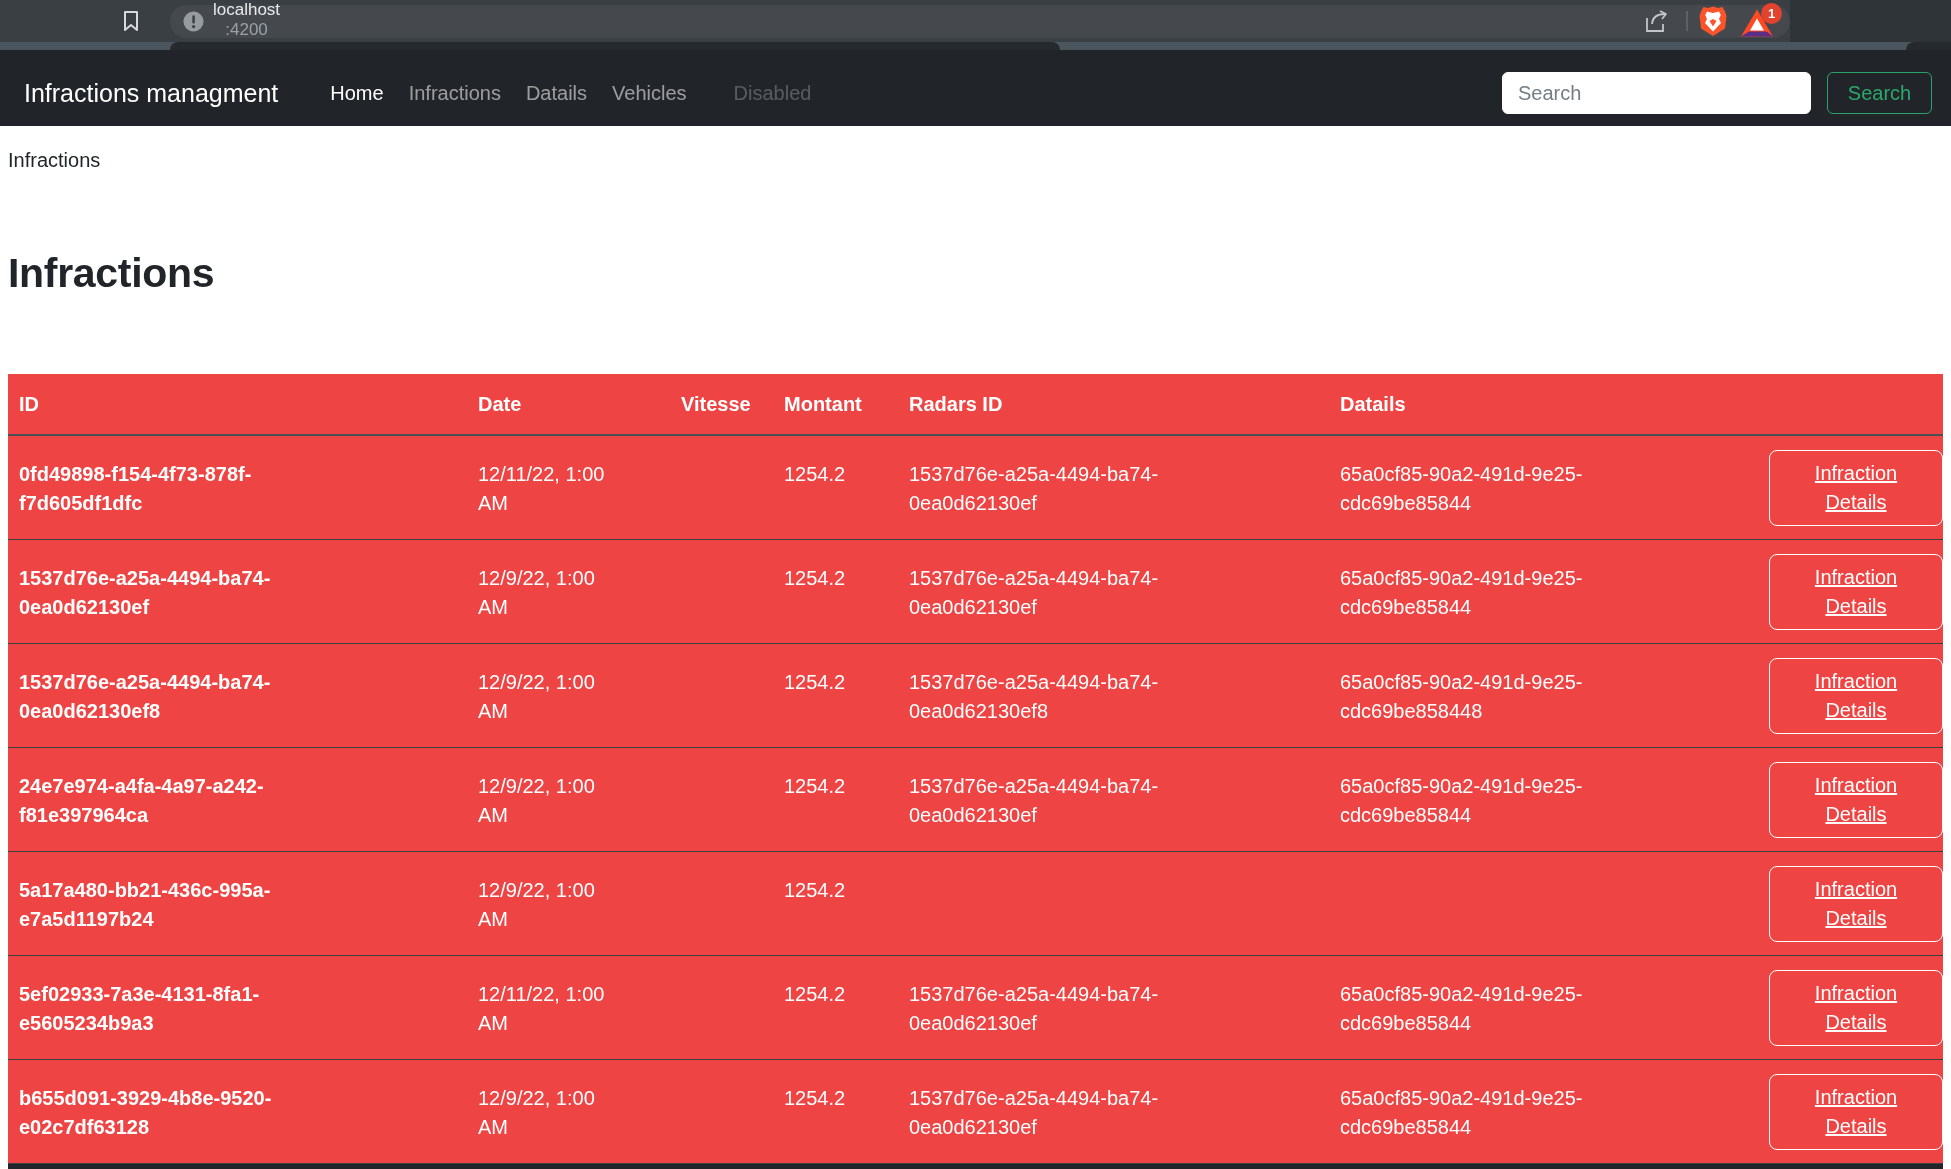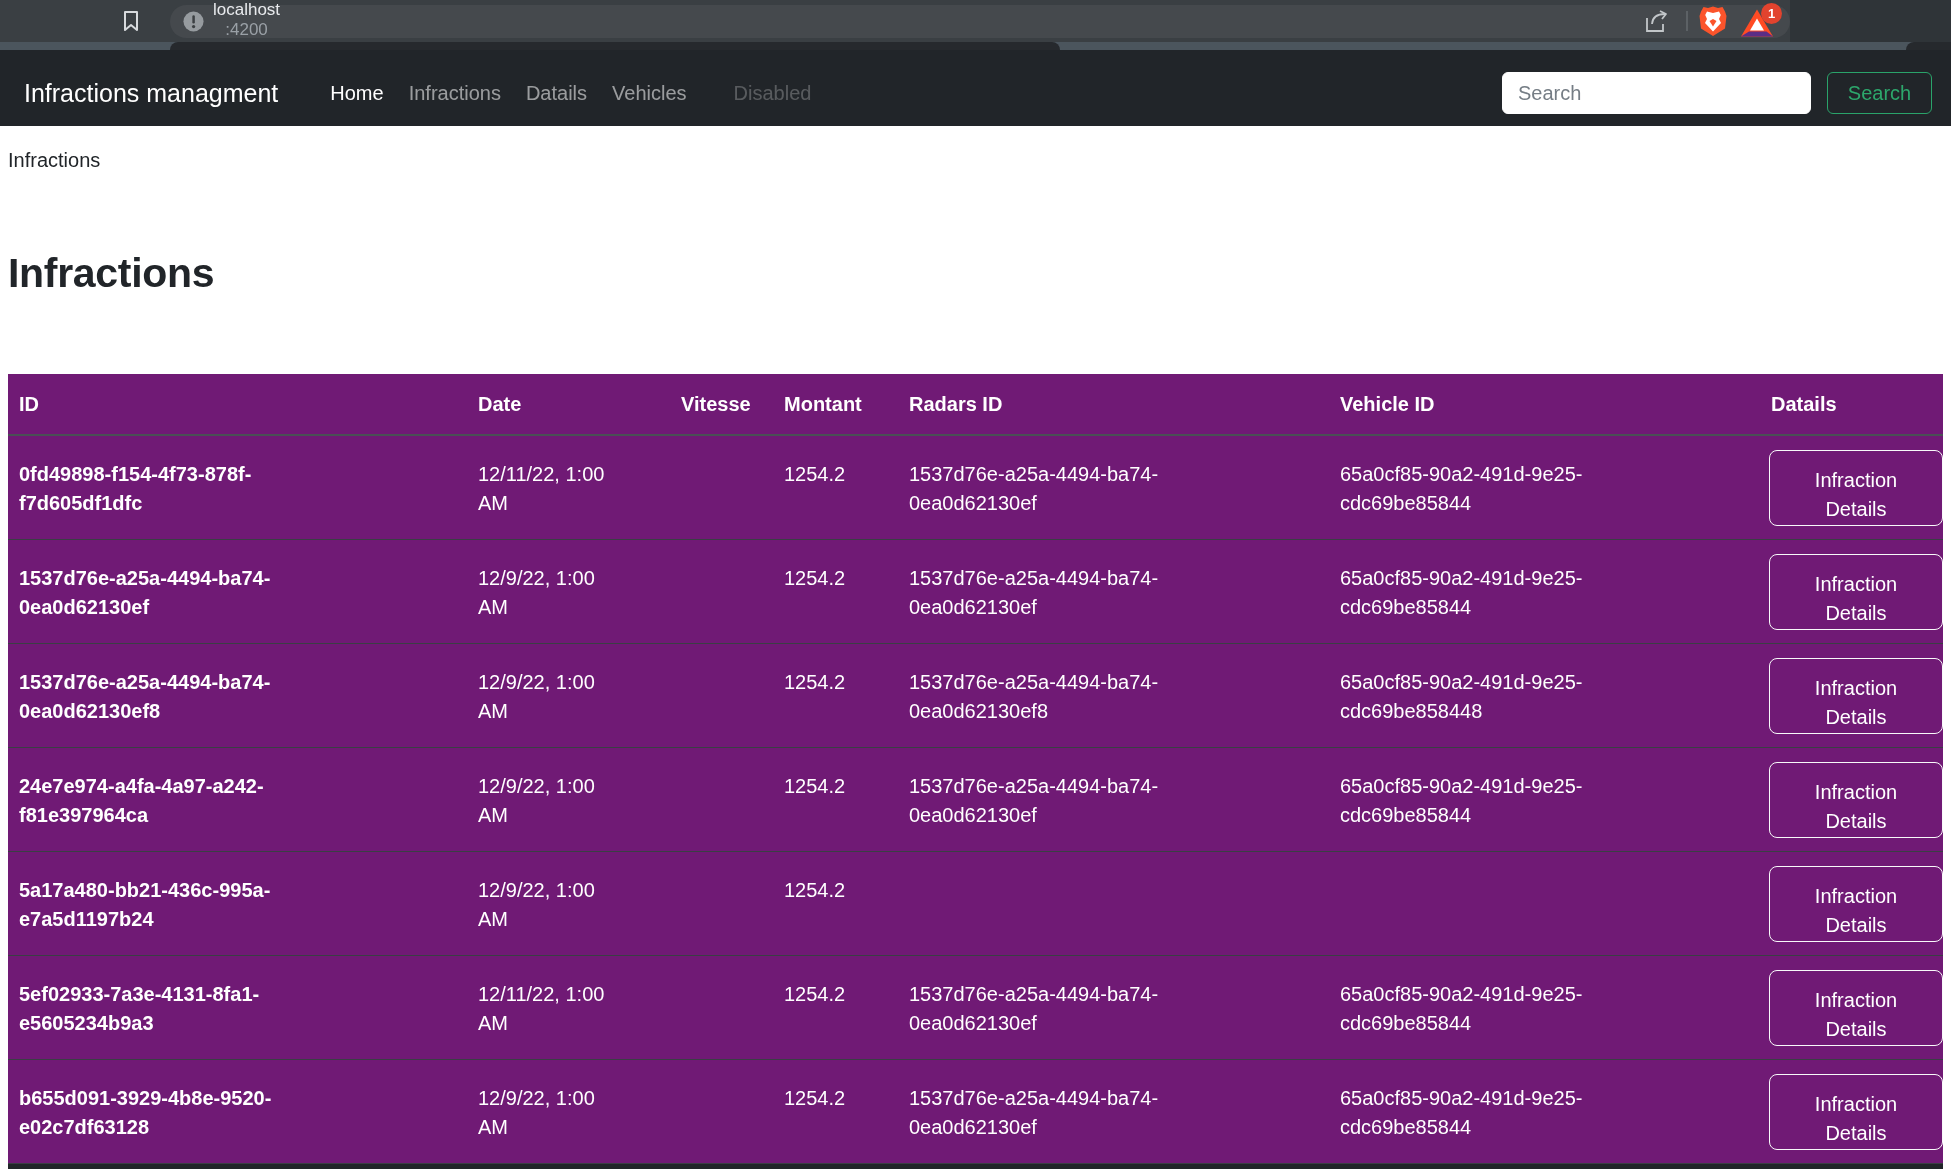--- a/index.html
+++ b/index.html
@@ -55,32 +55,32 @@
                 border:1px solid #2aa36a; color:#2da76c; border-radius:6px;
                 font-size:20px; font-family:inherit; cursor:pointer; }
 
   
   .breadcrumb { margin:20px 0 0 8px; height:28px; line-height:28px;
                 font-size:20px; color:#212529; }
   .page-title { margin:72px 0 0 8px; font-size:41px; line-height:54px;
                 font-weight:600; color:#212529; letter-spacing:-0.3px; }
 
   
-  .dtable { margin:74px 8px 0 8px; width:1935px; background:#701a75; color:#fff; font-size:20px; }
+  .dtable { margin:74px 8px 0 8px; width:1935px; background:#ef4444; color:#fff; font-size:20px; }
   .thead, .trow { display:grid; grid-template-columns:459px 203px 103px 125px 431px 431px 183px; }
   .thead { height:62px; border-bottom:2px solid #4a5055; }
   .thead .hcell { display:flex; align-items:center; padding-left:11px; font-weight:700; }
   .trow { height:104px; border-bottom:1px solid #3a3f44; }
   .trow .cell { padding:24px 0 0 11px; line-height:29px; overflow:hidden; }
   .trow .cell.bold { font-weight:700; }
   .cell-btn { padding:0 0 0 9px !important; display:flex; align-items:center; }
   .details-btn { width:174px; min-height:76px; background:transparent; color:#fff;
                  border:1px solid #f8f9fa; border-radius:8px; font-size:20px; line-height:29px;
-                 font-family:inherit; display:flex; align-items:flex-end; justify-content:center;
-                 cursor:pointer; }
+                 font-family:inherit; display:flex; align-items:center; justify-content:center;
+                 cursor:pointer;text-decoration:underline; }
   .details-btn span { display:inline-block; max-width:118px; text-align:center; }
   .row-sliver { height:5px; background:#212529; }
 </style>
 </head>
 <body>
 
 <div class="browser-bar">
   <span class="bicon bookmark-ic">
     <svg width="18" height="22" viewBox="0 0 18 22">
       <path d="M3 2 h12 v18 l-6 -5 -6 5 z" fill="none" stroke="#d7dadd" stroke-width="2" stroke-linejoin="round"></path>
@@ -147,21 +147,20 @@
 <div class="breadcrumb">Infractions</div>
 <h1 class="page-title">Infractions</h1>
 
 <div class="dtable">
   <div class="thead">
     <div class="hcell">ID</div>
     <div class="hcell">Date</div>
     <div class="hcell">Vitesse</div>
     <div class="hcell">Montant</div>
     <div class="hcell">Radars ID</div>
-    <div class="hcell">Vehicle ID</div>
     <div class="hcell">Datails</div>
   </div>
   <div id="table-body">
       <div class="trow">
         <div class="cell bold">
           <div class="line">0fd49898-f154-4f73-878f-</div>
           <div class="line">f7d605df1dfc</div>
         </div>
         <div class="cell ">
           <div class="line">12/11/22, 1:00</div>

